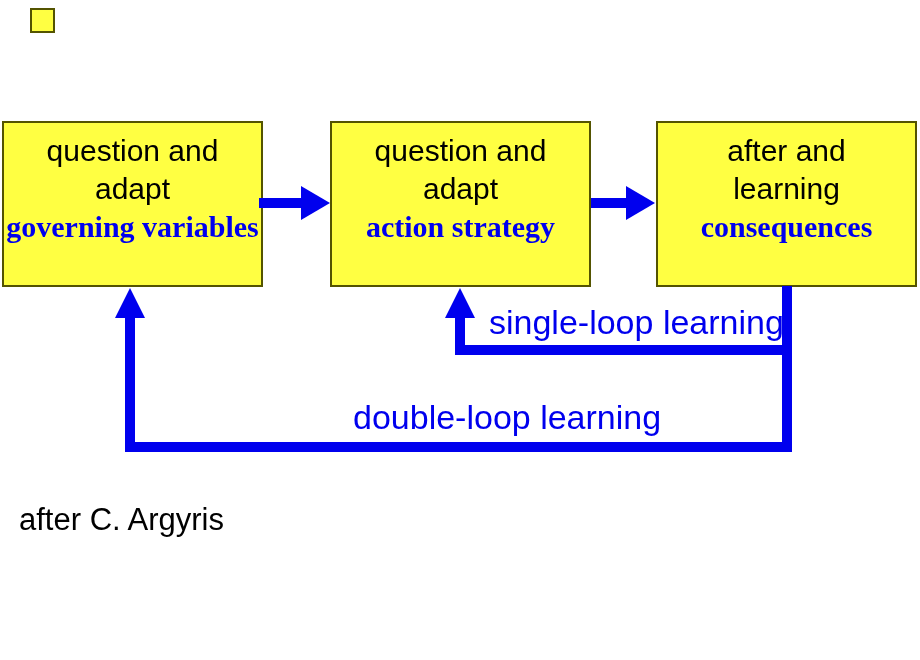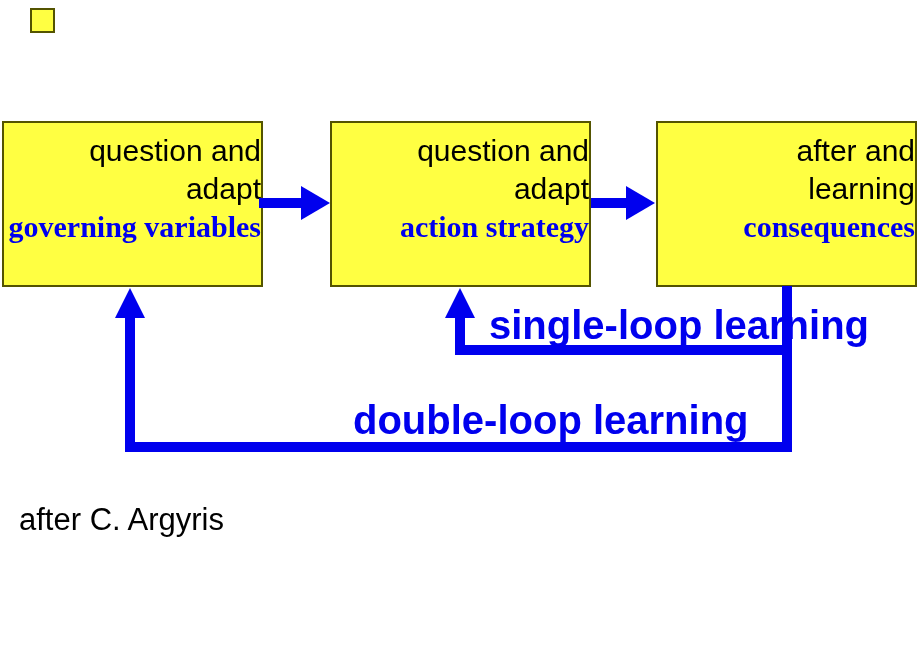--- a/index.html
+++ b/index.html
@@ -13,31 +13,31 @@
     font-family:"Liberation Sans","DejaVu Sans",sans-serif;
   }
   .corner-square{
     position:absolute; left:30px; top:8px; width:25px; height:25px;
     background:var(--box-fill); border:2px solid var(--box-border);
     box-sizing:border-box;
   }
   .box{
     position:absolute; top:121px; width:261px; height:166px;
     background:var(--box-fill); border:2px solid var(--box-border);
-    box-sizing:border-box; text-align:right;
+    box-sizing:border-box; text-align:center;
     padding-top:9px; line-height:38px; font-size:30px;
     color:var(--text-black);
   }
   .box .hl{ color:var(--blue); font-weight:bold;font-family:Liberation Serif, serif; }
   .box1{ left:2px; }
   .box2{ left:330px; }
   .box3{ left:656px; }
   .arrow-layer{ position:absolute; left:0; top:0; width:920px; height:660px; pointer-events:none; }
   .loop-label{
-    position:absolute; color:var(--blue); font-size:40px; white-space:nowrap;font-weight:bold;
+    position:absolute; color:var(--blue); font-size:34px; white-space:nowrap;
   }
   .label-single{ left:489px; top:303px; }
   .label-double{ left:313px; top:398px;margin-left:40px; }
   .caption{
     position:absolute; left:19px; top:502px; color:var(--text-black);
     font-size:31px; white-space:nowrap;
   }
 </style>
 </head>
 <body>

